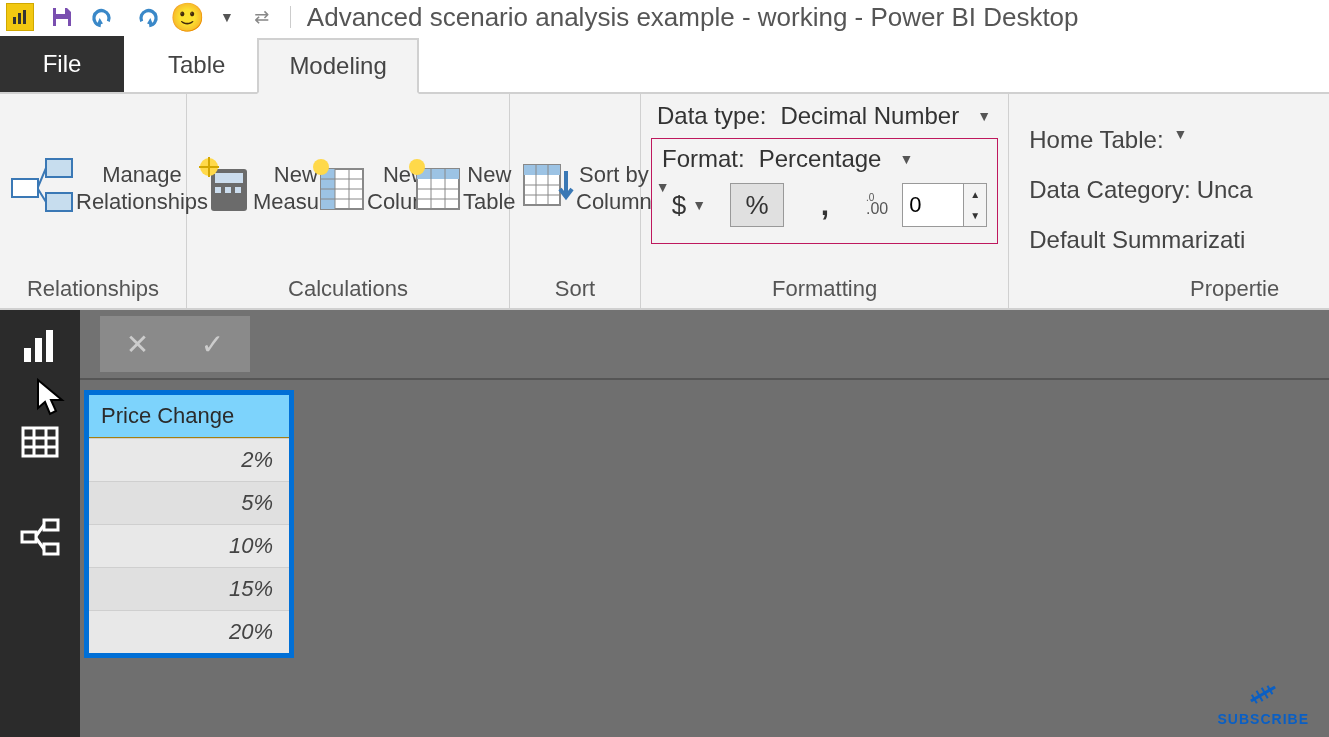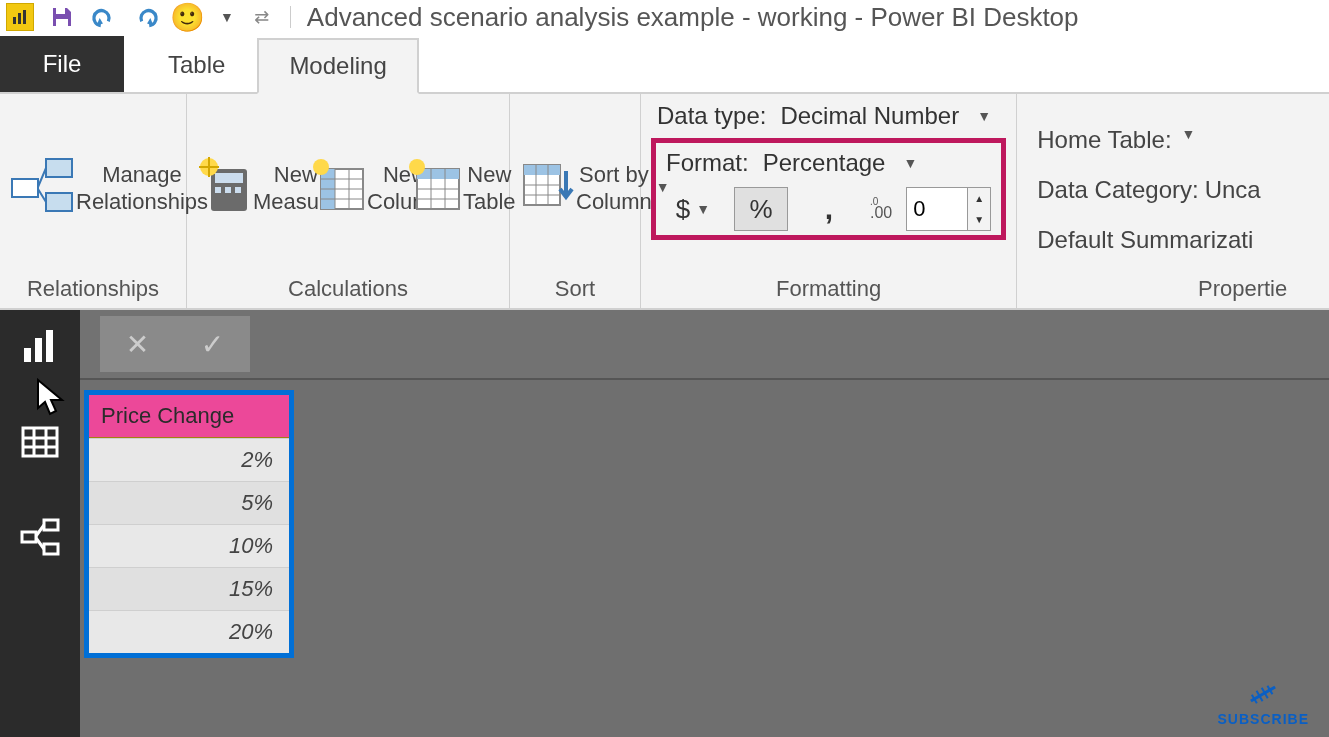--- a/index.html
+++ b/index.html
@@ -21,21 +21,21 @@
 
     
     .ribbon { background:#f3f3f3; border-top:2px solid #d0d0d0; border-bottom:2px solid #d0d0d0; height:218px; display:flex; }
     .ribbon-group { display:flex; flex-direction:column; align-items:center; border-right:1px solid #d0d0d0; padding:6px 10px 4px 10px; }
     .ribbon-group-body { flex:1; display:flex; align-items:center; gap:4px; }
     .ribbon-group-label { font-size:22px; color:#555; padding:4px 0 2px 0; }
     .ribbon-btn { display:flex; align-items:center; justify-content:flex-start; width:110px; text-align:center; cursor:pointer; font-size:22px; color:#444; line-height:1.25; padding-top:4px; }
     .ribbon-btn .icon-slot { width:70px; height:70px; display:flex; align-items:center; justify-content:center; margin-bottom:6px; }
     .ribbon-btn.narrow { width:92px; }
     .ribbon-btn.wide { width:166px; }
-    .fmt-highlight { border:5px solid #be185d; padding:6px 10px 4px 10px; margin-top:-6px; }
+    .fmt-highlight { border:1px solid #be185d; padding:6px 10px 16px 10px; margin-top:-6px; }
     .fmt-row { display:flex; align-items:center; gap:14px; font-size:24px; color:#333; }
     .fmt-btn { width:54px; height:44px; display:flex; align-items:center; justify-content:center; font-size:26px; color:#333; cursor:pointer; }
     .fmt-btn.bordered { border:1px solid #999; background:#e0e0e0; }
     .dec-spin { display:flex; align-items:center; }
     .dec-spin input { width:62px; height:44px; border:1px solid #999; font-size:22px; padding:0 6px; background:#fff; }
     .dec-spin .spinners { display:flex; flex-direction:column; border:1px solid #999; border-left:none; height:44px; }
     .dec-spin .spinners div { width:22px; flex:1; display:flex; align-items:center; justify-content:center; font-size:10px; cursor:pointer; }
 
     .prop-group { display:flex; flex-direction:column; gap:22px; padding-top:8px; padding-left:10px; font-size:24px; color:#444; width:260px; }
     .prop-row { display:flex; gap:6px; white-space:nowrap; }
@@ -49,21 +49,21 @@
     .formula-bar .btn-box { background:#8a8a8a; height:56px; width:150px; display:flex; align-items:center; justify-content:space-around; margin:0 6px 0 20px; }
 
     
     .left-rail { position:absolute; top:310px; left:0; width:80px; bottom:0; background:#2b2b2b; display:flex; flex-direction:column; align-items:center; padding-top:8px; gap:40px; }
     .rail-btn { width:56px; height:56px; display:flex; align-items:center; justify-content:center; cursor:pointer; color:#fff; }
 
     
     .canvas { position:absolute; top:380px; left:80px; right:0; bottom:0; background:#6f6f6f; }
 
     .data-table { position:absolute; top:10px; left:4px; border:5px solid #006fd6; background:#e6e6e6; }
-    .data-table .hdr { background:#ec4899; color:#2b2b2b; font-size:22px; padding:8px 12px; border-bottom:1px solid #a57f10; }
+    .data-table .hdr { background:#7dd3fc; color:#2b2b2b; font-size:22px; padding:8px 12px; border-bottom:1px solid #a57f10; }
     .data-table .cell { font-size:22px; color:#444; font-style:italic; text-align:right; padding:8px 16px; border-top:1px solid #cfcfcf; width:200px; background:#e8e8e8; }
     .data-table .cell:nth-child(odd){ background:#e0e0e0; }
 
     .cursor-arrow { position:absolute; top:378px; left:36px; pointer-events:none; }
 
     .subscribe-badge { position:absolute; right:20px; bottom:10px; text-align:center; color:#0a5fc4; font-size:14px; font-weight:bold; letter-spacing:1px; }
     .subscribe-badge svg { display:block; margin:0 auto 2px auto; }
   </style>
 </head>
 <body>

